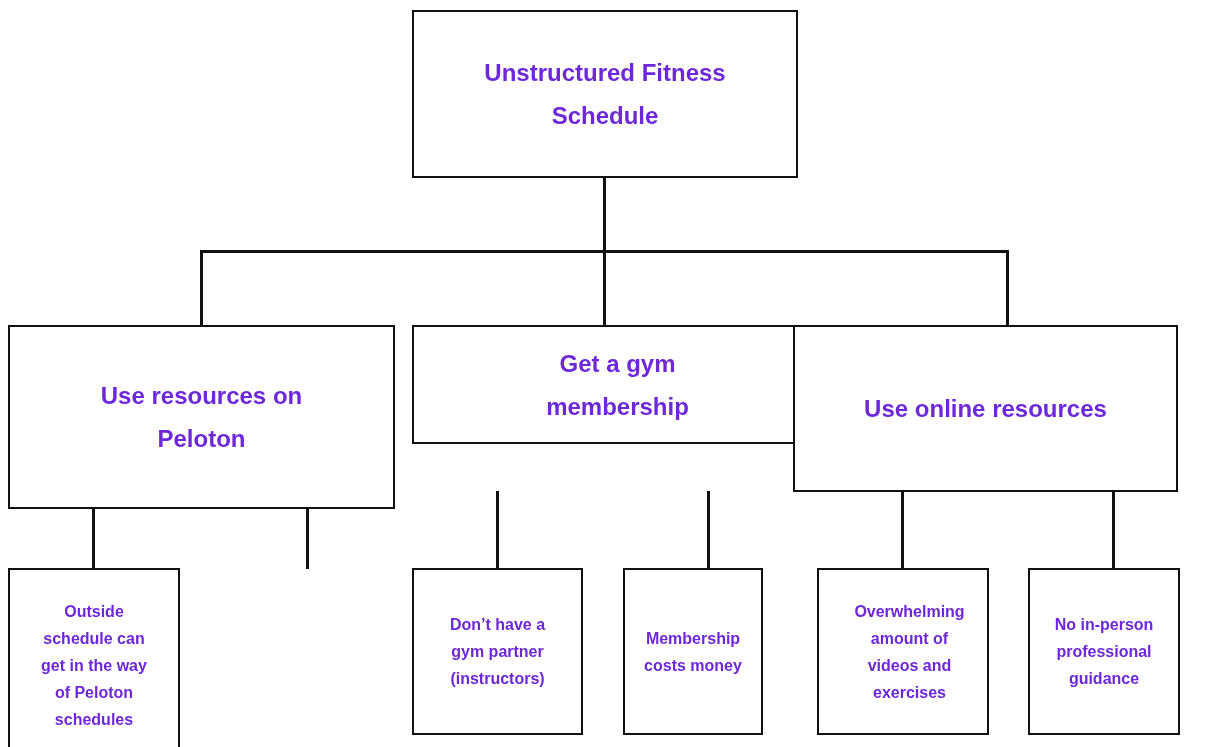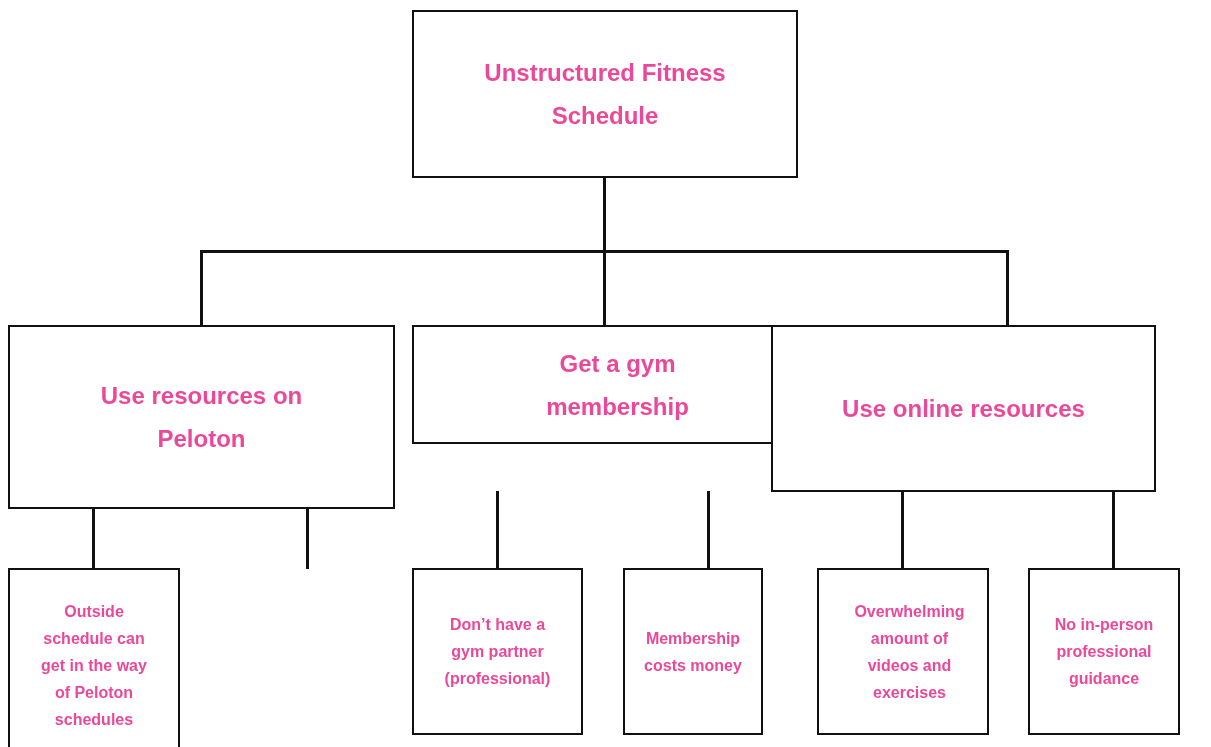--- a/index.html
+++ b/index.html
@@ -13,40 +13,40 @@
     height: 747px;
     background: #ffffff;
     font-family: "Liberation Sans", "DejaVu Sans", sans-serif;
     overflow: hidden;
   }
   .node {
     position: absolute;
     box-sizing: border-box;
     border: 2px solid #111111;
     background: #ffffff;
-    color: #ec4899;
+    color: #6d28d9;
     display: flex;
     align-items: center;
     justify-content: center;
     text-align: center;
     font-weight: 700;
   }
   .lvl1 {
     font-size: 24px;
     line-height: 43px;
   }
   .lvl2 {
     font-size: 16px;
     line-height: 27px;
   }
   .txt { display: inline-block; }
   #n-root  { left: 412px; top: 10px;  width: 386px; height: 168px; }
   #n-c1    { left: 8px;   top: 325px; width: 387px; height: 184px; }
   #n-c2    { left: 412px; top: 325px; width: 386px; height: 119px; padding-left: 25px; }
-  #n-c3    { left: 771px; top: 325px; width: 385px; height: 167px; }
+  #n-c3    { left: 793px; top: 325px; width: 385px; height: 167px; }
   #n-l1    { left: 8px;    top: 568px; width: 172px; height: 194px; }
   #n-l2    { left: 222px;  top: 568px; width: 172px; height: 167px; }
   #n-l3    { left: 412px;  top: 568px; width: 171px; height: 167px; }
   #n-l4    { left: 623px;  top: 568px; width: 140px; height: 167px; }
   #n-l5    { left: 817px;  top: 568px; width: 172px; height: 167px; padding-left: 13px; }
   #n-l6    { left: 1028px; top: 568px; width: 152px; height: 167px; }
   #n-root .txt { max-width: 280px; }
   #n-c1 .txt   { max-width: 230px; }
   #n-c2 .txt   { max-width: 175px; }
   #n-c3 .txt   { max-width: 340px; }
@@ -83,21 +83,21 @@
     <span class="txt">Get a gym membership</span>
   </div>
   <div class="node lvl1" id="n-c3">
     <span class="txt">Use online resources</span>
   </div>
 
   <div class="node lvl2 leaf" id="n-l1">
     <span class="txt">Outside schedule can get in the way of Peloton schedules</span>
   </div>
   <div class="node lvl2 leaf" id="n-l3">
-    <span class="txt">Don’t have a gym partner (professional)</span>
+    <span class="txt">Don’t have a gym partner (instructors)</span>
   </div>
   <div class="node lvl2 leaf" id="n-l4">
     <span class="txt">Membership costs money</span>
   </div>
   <div class="node lvl2 leaf" id="n-l5">
     <span class="txt">Overwhelming amount of videos and exercises</span>
   </div>
   <div class="node lvl2 leaf" id="n-l6">
     <span class="txt">No in-person professional guidance</span>
   </div>

